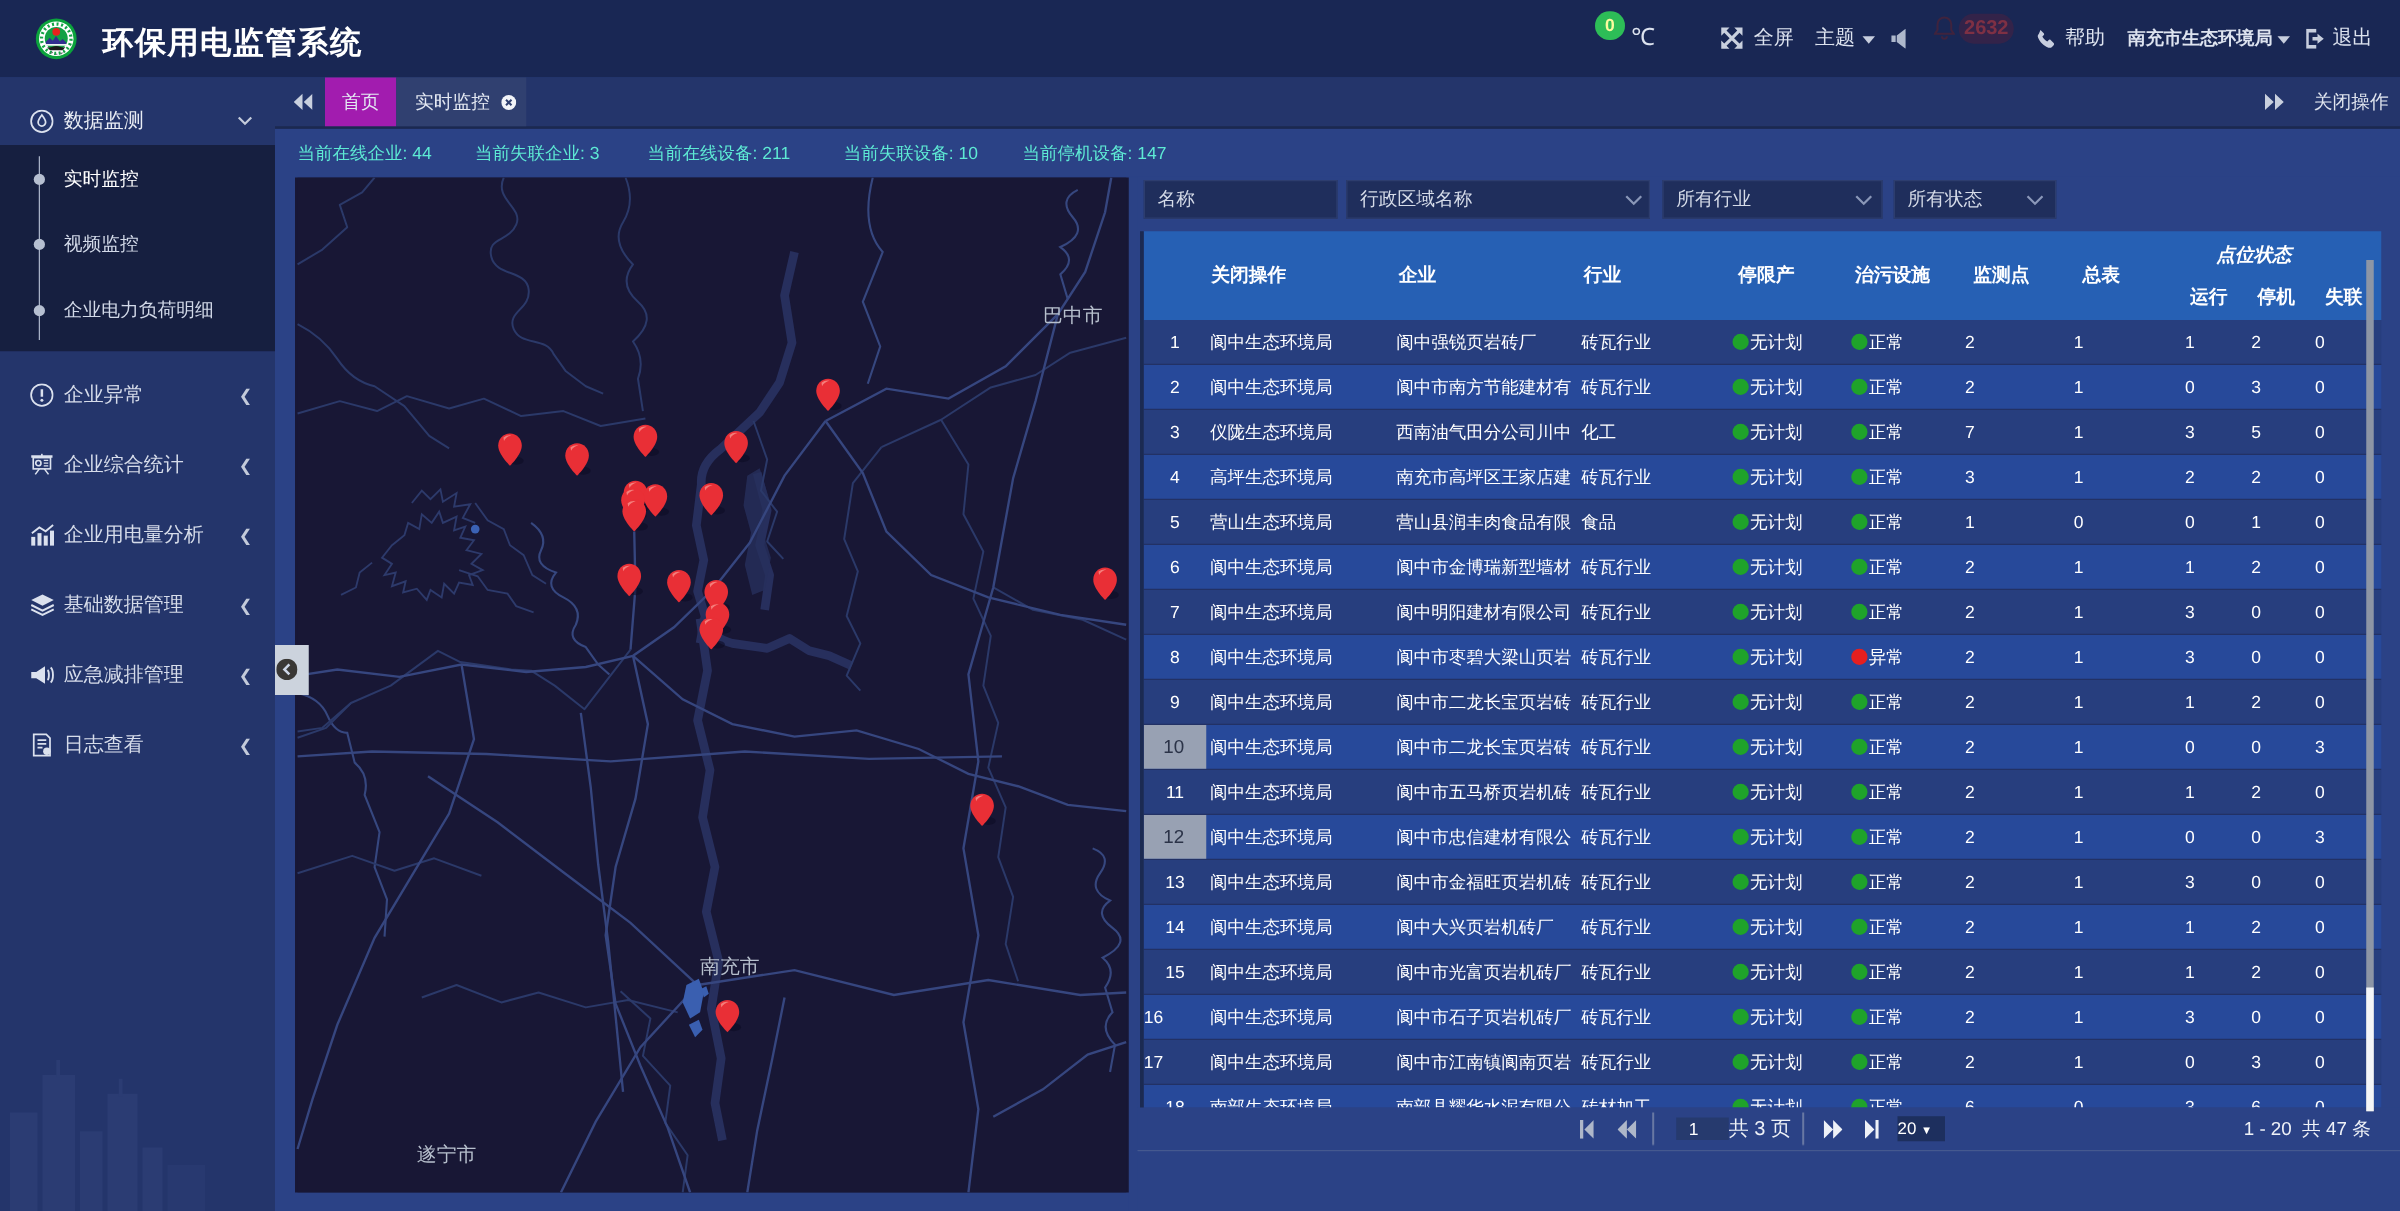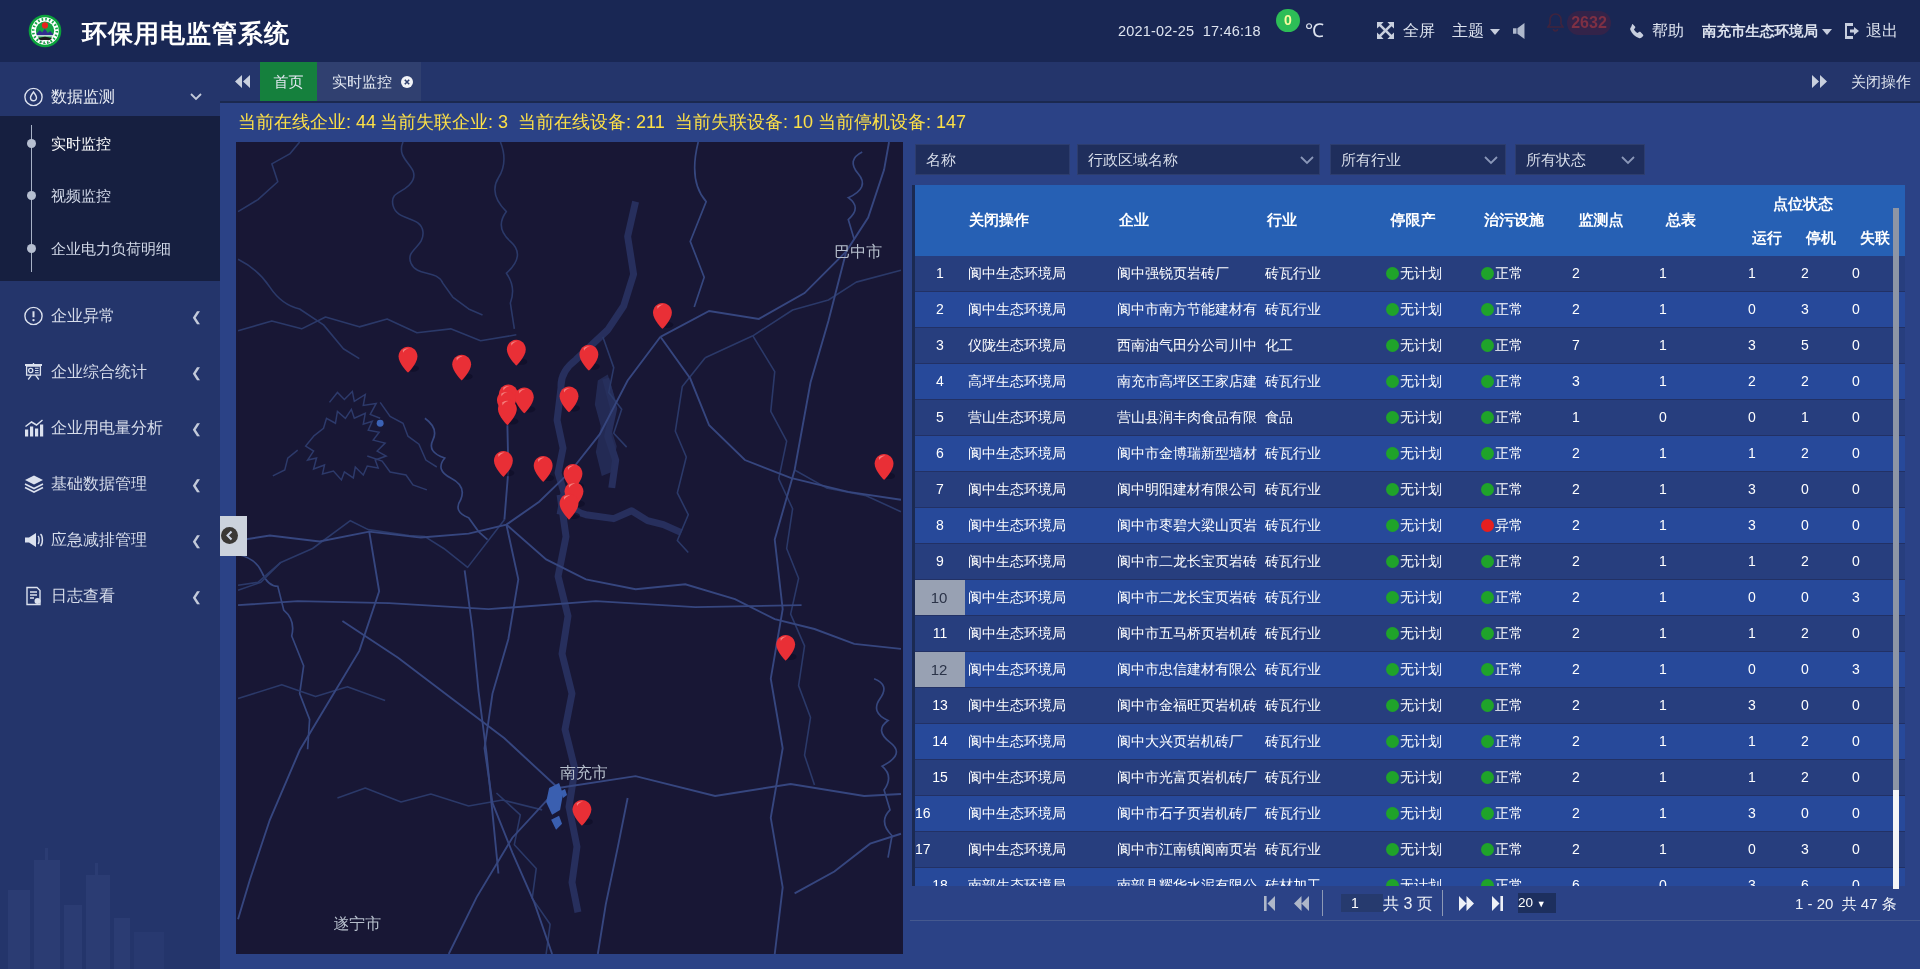--- a/index.html
+++ b/index.html
@@ -11,21 +11,21 @@
 #sidebar{position:absolute;left:0;top:62px;width:220px;height:907px;background:#24356b}
 #submenu{position:absolute;left:0;top:54px;width:220px;height:165px;background:#161f40}
 .mitem{position:absolute;left:0;width:220px;height:56px;color:#d6dcea;font-size:16px}
 .mitem .txt{position:absolute;left:51px;top:50%;transform:translateY(-50%)}
 .mitem .chev{position:absolute;right:18px;top:50%;transform:translateY(-50%);font-size:13px;color:#c3cada}
 .micon{position:absolute;left:24px;top:50%;transform:translateY(-50%)}
 .smitem{position:absolute;left:51px;width:160px;color:#d2d9e8;font-size:15px;line-height:20px}
 #tabbar{position:absolute;left:220px;top:62px;width:1700px;height:41px;background:#24356b;border-bottom:2px solid #1b2950}
 .tab{position:absolute;top:0;height:39px;line-height:39px;text-align:center;color:#e3e8f2;font-size:15px}
 #stats{position:absolute;left:236px;top:104px;width:1684px;height:37px;background:#2b4286}
-.stat{position:absolute;top:0;height:37px;line-height:37px;color:#fde047;font-size:18px;white-space:nowrap}
+.stat{position:absolute;top:0;height:37px;line-height:37px;color:#5eead4;font-size:14px;white-space:nowrap}
 #mapstrip-l{position:absolute;left:220px;top:104px;width:16px;height:865px;background:#2b4286}
 #mapstrip-r{position:absolute;left:903px;top:142px;width:7px;height:827px;background:#2b4286}
 #mapstrip-b{position:absolute;left:236px;top:954px;width:667px;height:15px;background:#2b4286}
 #map{position:absolute;left:236px;top:142px;width:667px;height:812px;background:#181735}
 #collapse{position:absolute;left:220px;top:516px;width:27px;height:40px;background:#ccd3dd}
 .finput{position:absolute;top:144px;height:31px;background:#1f2e5c;border:1px solid #2d3d6e;color:#d5dbe8;font-size:15px;line-height:29px;padding-left:10px}
 #thead{position:absolute;left:915px;top:185px;width:990px;height:71px;background:#2660b4}
 .th{position:absolute;color:#fff;font-size:15px;font-weight:bold;transform:translate(-50%,-50%);white-space:nowrap}
 #tbody{position:absolute;left:915px;top:256px;width:990px;height:630px;overflow:hidden}
 .row{position:absolute;left:-915px;width:1920px;height:36px;border-bottom:1px solid #223165}
@@ -49,21 +49,20 @@
     <circle cx="17" cy="17" r="11.8" fill="none" stroke="#15a447" stroke-width="2.6" stroke-dasharray="1.6 2.1"></circle>
     <circle cx="17" cy="17" r="9.6" fill="#fff"></circle>
     <circle cx="17" cy="16.8" r="9.2" fill="#12a044"></circle>
     <circle cx="17" cy="11.4" r="3.1" fill="#e8211d"></circle>
     <path d="M8.6 19.6 l3.2-3.4 2.4 2.3 2.6-3.8 3 4.2 2.4-1.8 2.6 2.7 .2 1.4 -16.2 .2z" fill="#312e8e"></path>
     <path d="M8.3 21.2 h17.4 v1.3 H8.3z" fill="#eef3f0"></path>
     <path d="M9.8 23.6 c2.4 1.2 4.3 -.8 7.2 -.8 s4.9 2 7.2 .8 l-1.4 2 c-1.7 1 -3.8 .5 -5.8 .5 s-4.1 .5 -5.8 -.5z" fill="#1b1b1b"></path>
     <path d="M12 28.7 l1.8-1.5 .8 1.2z M20 28.4 l1.4 1.2 1-1.8z M16.5 28.9 h1.4 v.9 h-1.4z" fill="#6b6f75"></path>
   </svg>
   <div id="title">环保用电监管系统</div>
-  <div class="hitem" style="left:1118px;font-size:14.5px;letter-spacing:0.2px">2021-02-25&nbsp; 17:46:18</div>
   <div class="abs" style="left:1276px;top:9px;width:24px;height:23px;border-radius:12px;background:#2dbd57;color:#fbfb9e;font-size:14px;font-weight:bold;text-align:center;line-height:23px">0</div>
   <div class="hitem" style="left:1305px;font-size:19px">℃</div>
   <svg class="abs" style="left:1376px;top:21px" width="19" height="19" viewBox="0 0 19 19" fill="#c9d0de">
     <path d="M1 1 h6.6 L5.2 3.4 9.5 7.7 13.8 3.4 11.4 1 H18 v6.6 L15.6 5.2 11.3 9.5 l4.3 4.3 L18 11.4 V18 h-6.6 l2.4-2.4 L9.5 11.3 5.2 15.6 7.6 18 H1 v-6.6 l2.4 2.4 L7.7 9.5 3.4 5.2 1 7.6z"></path>
   </svg>
   <div class="hitem" style="left:1403px">全屏</div>
   <div class="hitem" style="left:1452px">主题</div>
   <div class="abs" style="left:1490px;top:29px;width:0;height:0;border-left:5px solid transparent;border-right:5px solid transparent;border-top:6px solid #c7cede"></div>
   <svg class="abs" style="left:1513px;top:23px" width="15" height="16" viewBox="0 0 17 18" fill="#aeb8cc">
     <path d="M0 6 h4 v6 H0z M5 6 L13 0 v18 L5 12z"></path>
@@ -172,21 +171,21 @@
       <rect x="45" y="18" width="3" height="14"></rect>
       <rect x="95" y="33" width="3" height="14"></rect>
     <rect x="134" y="102" width="30" height="37" opacity="0.6"></rect>
   </svg>
 </div>
 
 <div id="tabbar">
   <svg class="abs" style="left:14px;top:12px" width="16" height="15" viewBox="0 0 16 15" fill="#c9d0de">
     <path d="M8 1 v13 L1 7.5z M16 1 v13 L9 7.5z"></path>
   </svg>
-  <div class="tab" style="left:40px;width:57px;background:#15803d">首页</div>
+  <div class="tab" style="left:40px;width:57px;background:#a21caf">首页</div>
   <div class="tab" style="left:97px;width:104px;background:#304070;padding-right:14px">实时监控
     <svg class="abs" style="right:8px;top:14px" width="12" height="12" viewBox="0 0 12 12">
         <circle cx="6" cy="6" r="6" fill="#f2f4f8"></circle>
         <path d="M3.8 3.8 L8.2 8.2 M8.2 3.8 L3.8 8.2" stroke="#304070" stroke-width="1.6"></path>
       </svg>
   </div>
   <svg class="abs" style="left:1592px;top:12px" width="16" height="15" viewBox="0 0 16 15" fill="#c9d0de">
     <path d="M0 1 l7 6.5 L0 14z M8 1 l7 6.5 L8 14z"></path>
   </svg>
   <div class="abs" style="left:1631px;top:0;height:39px;line-height:39px;color:#dfe4ee;font-size:15px">关闭操作</div>
@@ -389,21 +388,21 @@
   </svg>
 
 <div id="thead">
   <span class="th" style="left:84px;top:35px">关闭操作</span>
   <span class="th" style="left:219px;top:35px">企业</span>
   <span class="th" style="left:367px;top:35px">行业</span>
   <span class="th" style="left:498px;top:35px">停限产</span>
   <span class="th" style="left:599px;top:35px">治污设施</span>
   <span class="th" style="left:686px;top:35px">监测点</span>
   <span class="th" style="left:766px;top:35px">总表</span>
-  <span class="th" style="left:888px;top:19px;">点位状态</span>
+  <span class="th" style="left:888px;top:19px;font-style:italic">点位状态</span>
   <span class="th" style="left:852px;top:53px">运行</span>
   <span class="th" style="left:906px;top:53px">停机</span>
   <span class="th" style="left:960px;top:53px">失联</span>
 </div>
 
 <div id="tbody">
 <div class="row" style="top:0px;background:#273e7e">
       <span class="ct" style="left:915px;width:50px;text-align:center">1</span>
       <span class="ct" style="left:968px">阆中生态环境局</span>
       <span class="ct" style="left:1117px">阆中强锐页岩砖厂</span>

